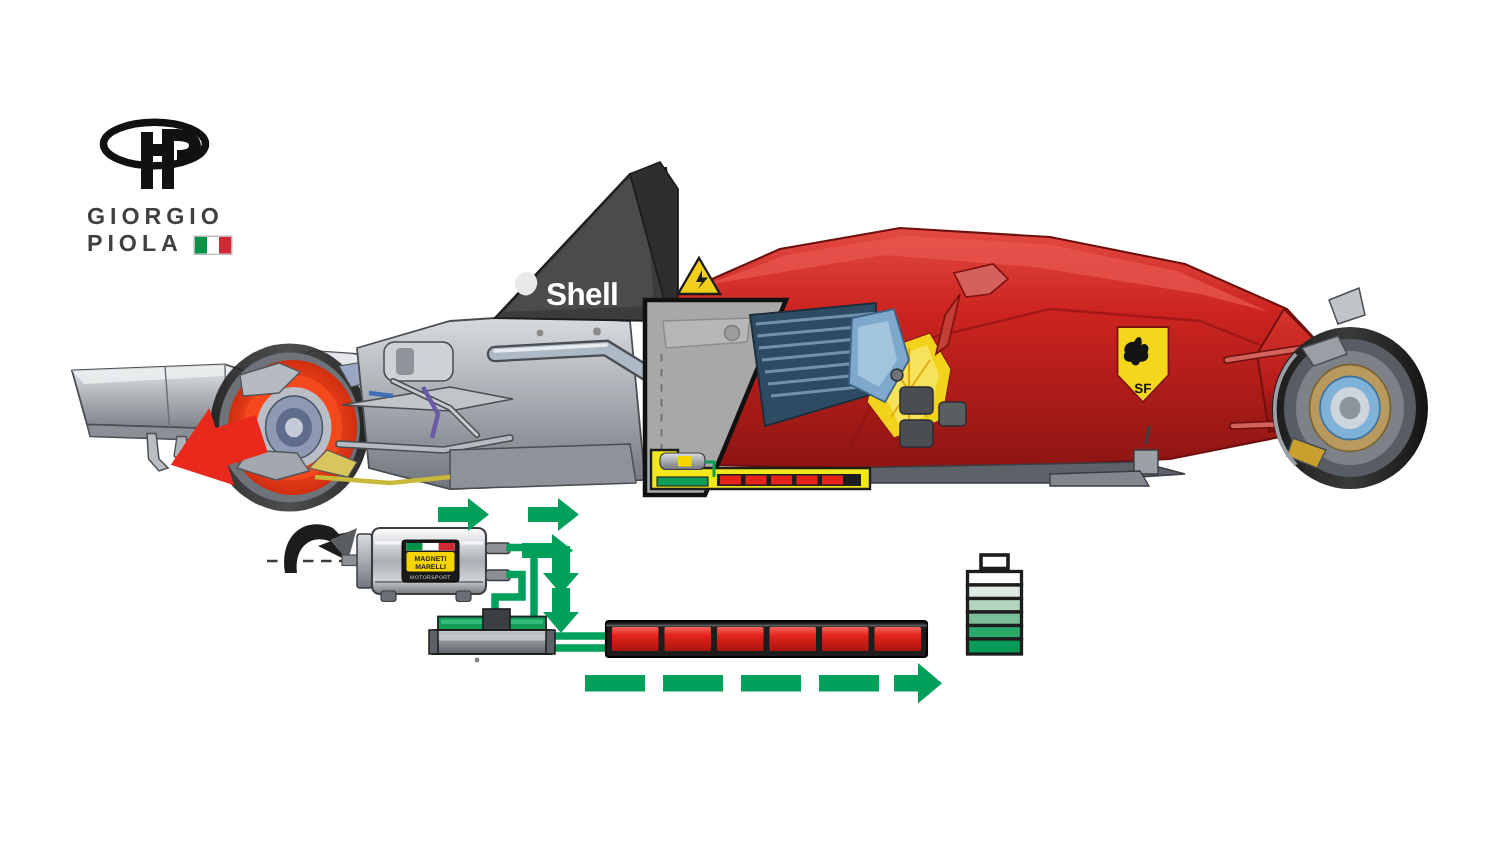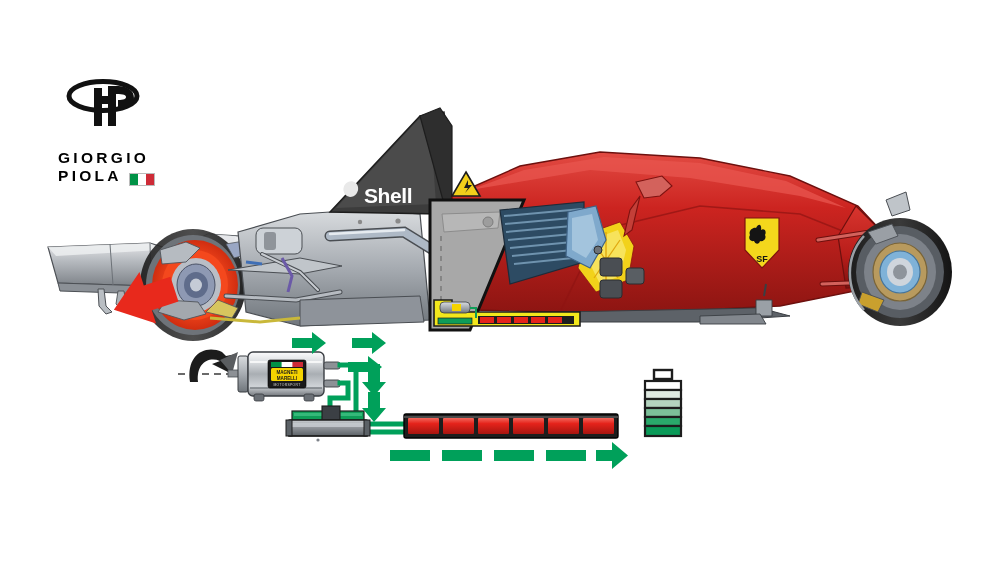--- a/index.html
+++ b/index.html
@@ -8,24 +8,24 @@
     width:997px;height:561px;overflow:hidden;position:relative;
     font-family:"Liberation Sans", sans-serif;
   }
   #stage{position:absolute;left:0;top:0;width:997px;height:561px;background:#fff;}
   #stage > svg{position:absolute;left:0;top:0;}
 
   
   .logo-block{position:absolute;left:58px;top:74px;width:130px;}
   .logo-mark{width:78px;height:56px;display:block;margin-left:6px;}
   .logo-wordmark{
-    margin-top:19px;font-size:15.5px;font-weight:bold;letter-spacing:3.3px;
-    color:#000000;line-height:1.18;font-family:"Liberation Sans",sans-serif;
+    margin-top:6px;font-size:15.5px;font-weight:bold;letter-spacing:3.3px;
+    color:#404040;line-height:1.18;font-family:"Liberation Sans",sans-serif;
   }
-  .logo-line2{display:flex;align-items:flex-end;gap:0;}
+  .logo-line2{display:flex;align-items:center;gap:0;}
   .flag{display:inline-flex;margin-left:7px;height:13px;width:26px;
         border:0.5px solid #bbb;box-sizing:border-box;}
   .flag i{display:block;height:100%;width:33.34%;}
   .flag .g{background:#009246;}
   .flag .w{background:#ffffff;}
   .flag .r{background:#ce2b37;}
 
   .no-sel{user-select:none;}
 </style>
 </head>

